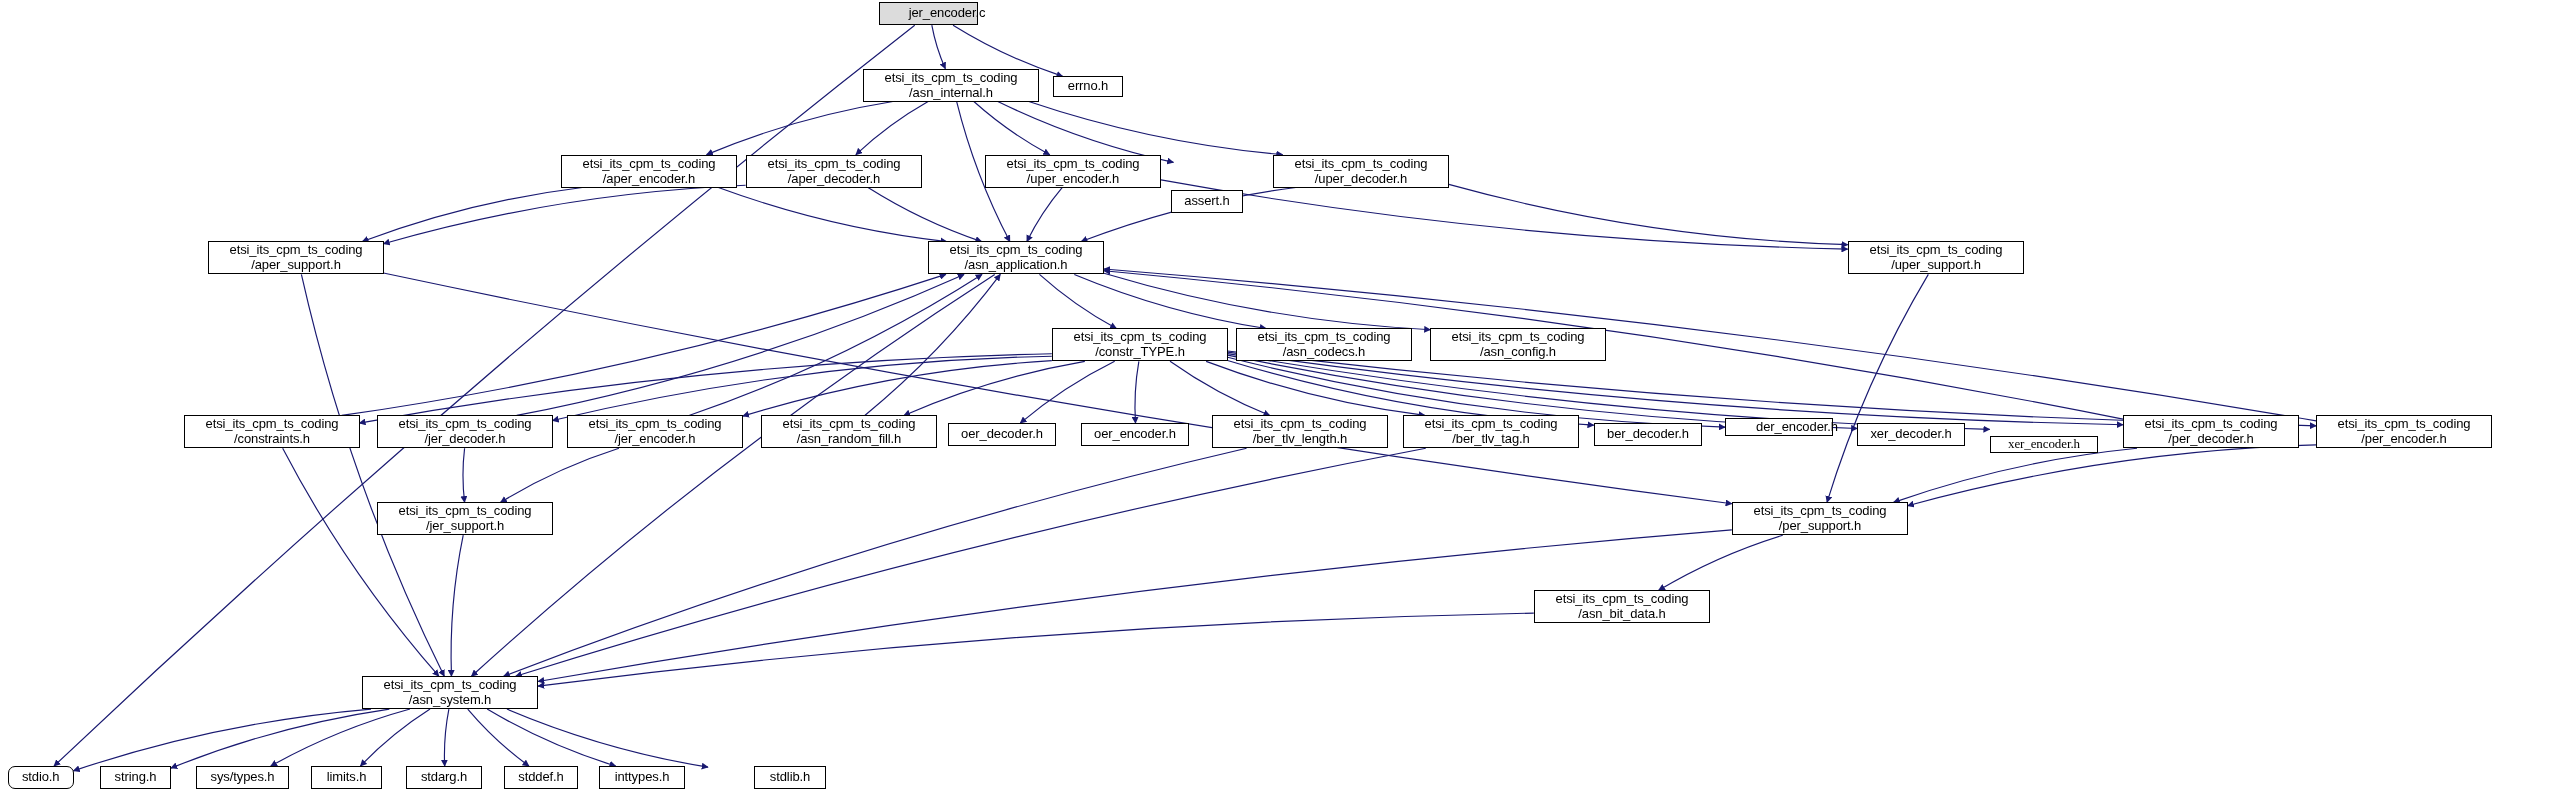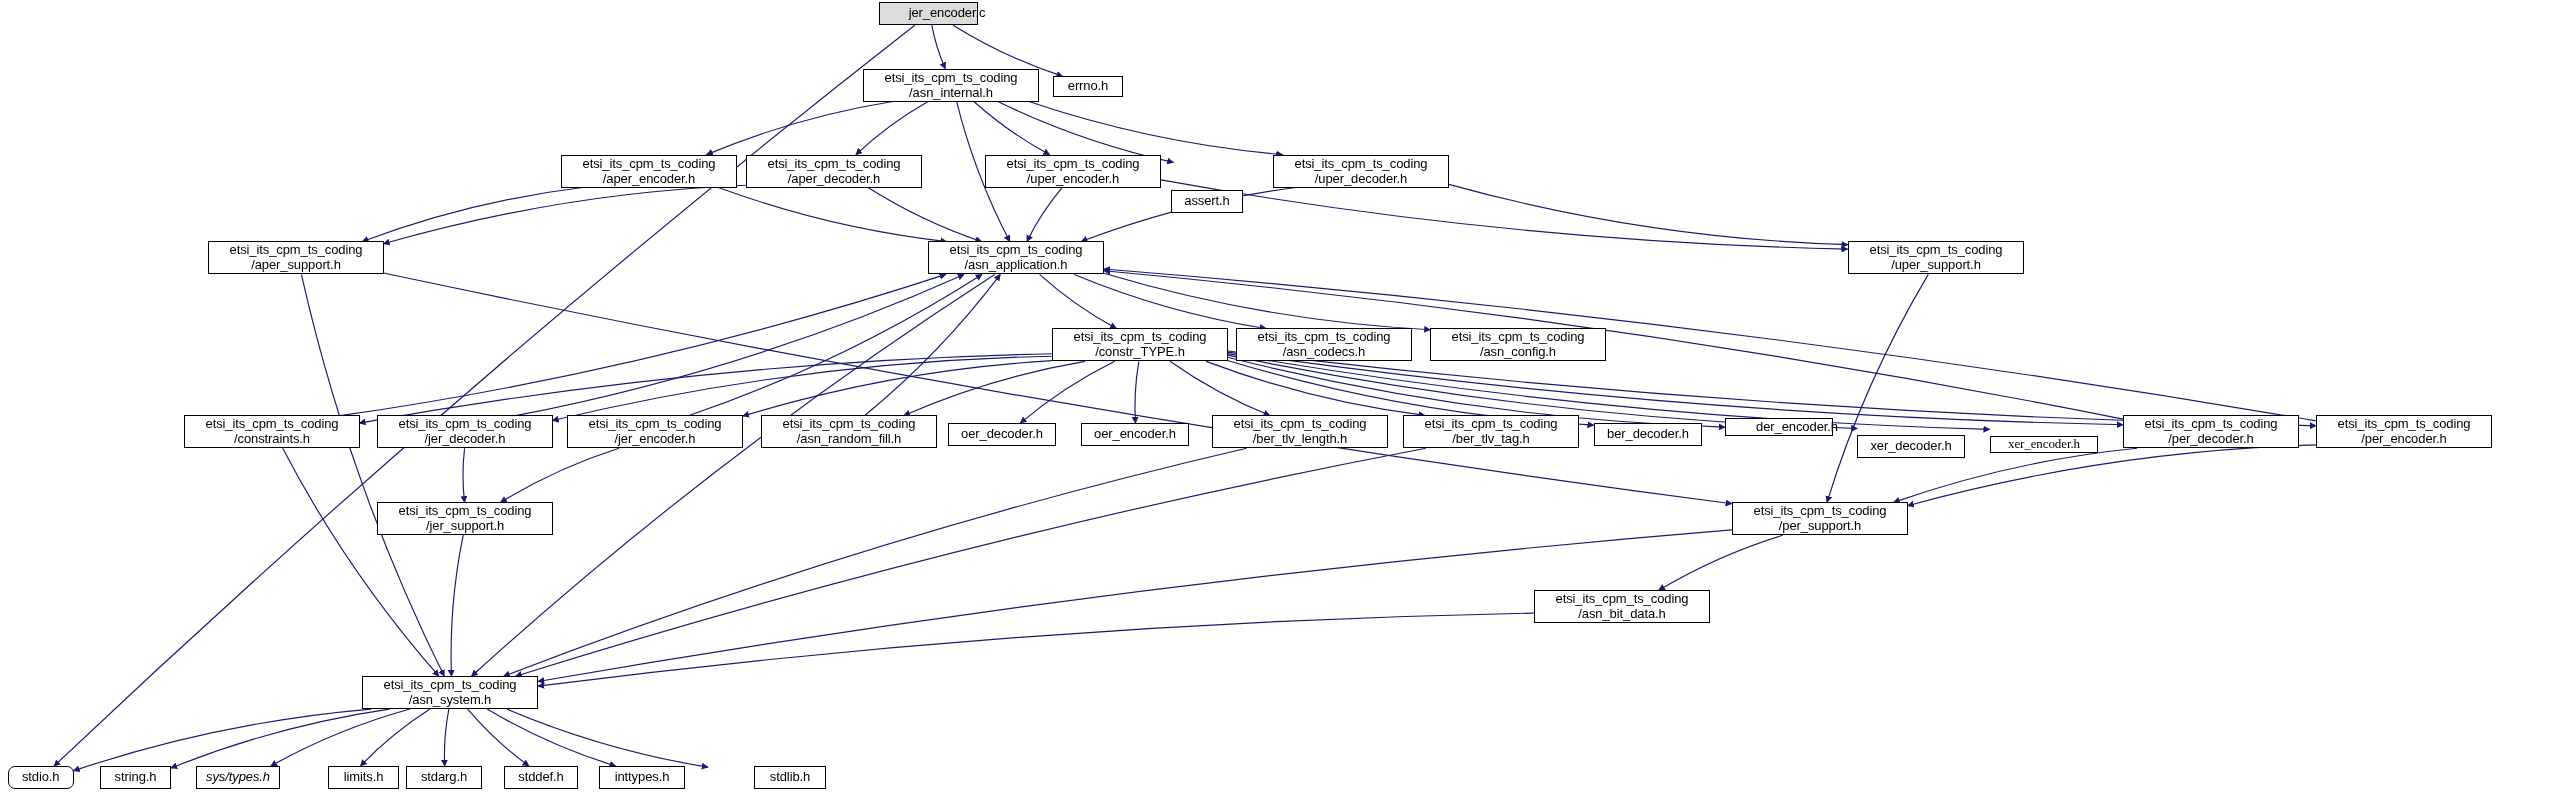--- a/index.html
+++ b/index.html
@@ -141,31 +141,31 @@
       <div class="node" style="left: 184px; top: 415px; width: 176px; height: 33px;"><span class="ln">etsi_its_cpm_ts_coding</span><span class="ln">/constraints.h</span></div>
       <div class="node" style="left: 377px; top: 415px; width: 176px; height: 33px;"><span class="ln">etsi_its_cpm_ts_coding</span><span class="ln">/jer_decoder.h</span></div>
       <div class="node" style="left: 567px; top: 415px; width: 176px; height: 33px;"><span class="ln">etsi_its_cpm_ts_coding</span><span class="ln">/jer_encoder.h</span></div>
       <div class="node" style="left: 761px; top: 415px; width: 176px; height: 33px;"><span class="ln">etsi_its_cpm_ts_coding</span><span class="ln">/asn_random_fill.h</span></div>
       <div class="node" style="left: 948px; top: 423px; width: 108px; height: 23px;"><span class="ln">oer_decoder.h</span></div>
       <div class="node" style="left: 1081px; top: 423px; width: 108px; height: 23px;"><span class="ln">oer_encoder.h</span></div>
       <div class="node" style="left: 1212px; top: 415px; width: 176px; height: 33px;"><span class="ln">etsi_its_cpm_ts_coding</span><span class="ln">/ber_tlv_length.h</span></div>
       <div class="node" style="left: 1403px; top: 415px; width: 176px; height: 33px;"><span class="ln">etsi_its_cpm_ts_coding</span><span class="ln">/ber_tlv_tag.h</span></div>
       <div class="node" style="left: 1594px; top: 423px; width: 108px; height: 23px;"><span class="ln">ber_decoder.h</span></div>
       <div class="node" style="left: 1725px; top: 418px; width: 108px; height: 18px; padding-left: 36px;"><span class="ln">der_encoder.h</span></div>
-      <div class="node" style="left: 1857px; top: 423px; width: 108px; height: 23px; margin-top: 12px;"><span class="ln">xer_decoder.h</span></div>
+      <div class="node" style="left: 1857px; top: 423px; width: 108px; height: 23px;"><span class="ln">xer_decoder.h</span></div>
       <div class="node" style="left: 1990px; top: 436px; width: 108px; height: 17px; font-family: Liberation Serif, serif;"><span class="ln">xer_encoder.h</span></div>
       <div class="node" style="left: 2123px; top: 415px; width: 176px; height: 33px;"><span class="ln">etsi_its_cpm_ts_coding</span><span class="ln">/per_decoder.h</span></div>
       <div class="node" style="left: 2316px; top: 415px; width: 176px; height: 33px;"><span class="ln">etsi_its_cpm_ts_coding</span><span class="ln">/per_encoder.h</span></div>
       <div class="node" style="left: 377px; top: 502px; width: 176px; height: 33px;"><span class="ln">etsi_its_cpm_ts_coding</span><span class="ln">/jer_support.h</span></div>
       <div class="node" style="left: 1732px; top: 502px; width: 176px; height: 33px;"><span class="ln">etsi_its_cpm_ts_coding</span><span class="ln">/per_support.h</span></div>
       <div class="node" style="left: 1534px; top: 590px; width: 176px; height: 33px;"><span class="ln">etsi_its_cpm_ts_coding</span><span class="ln">/asn_bit_data.h</span></div>
       <div class="node" style="left: 362px; top: 676px; width: 176px; height: 33px;"><span class="ln">etsi_its_cpm_ts_coding</span><span class="ln">/asn_system.h</span></div>
       <div class="node" style="left: 7.7px; top: 766px; width: 66px; height: 23px; border-radius: 7px;"><span class="ln">stdio.h</span></div>
       <div class="node" style="left: 100px; top: 766px; width: 71px; height: 23px;"><span class="ln">string.h</span></div>
-      <div class="node" style="left: 196px; top: 766px; width: 84px; height: 23px; font-style: italic;"><span class="ln">sys/types.h</span></div>
-      <div class="node" style="left: 311px; top: 766px; width: 71px; height: 23px; margin-left: 17px;"><span class="ln">limits.h</span></div>
+      <div class="node" style="left: 196px; top: 766px; width: 93px; height: 23px;"><span class="ln">sys/types.h</span></div>
+      <div class="node" style="left: 311px; top: 766px; width: 71px; height: 23px;"><span class="ln">limits.h</span></div>
       <div class="node" style="left: 406px; top: 766px; width: 76px; height: 23px;"><span class="ln">stdarg.h</span></div>
       <div class="node" style="left: 504px; top: 766px; width: 74px; height: 23px;"><span class="ln">stddef.h</span></div>
       <div class="node" style="left: 599px; top: 766px; width: 86px; height: 23px;"><span class="ln">inttypes.h</span></div>
       <div class="node" style="left: 708px; top: 766px; width: 72px; height: 23px; margin-left: 46px;"><span class="ln">stdlib.h</span></div>
     </div>
 </div>
 
 
 </body></html>

